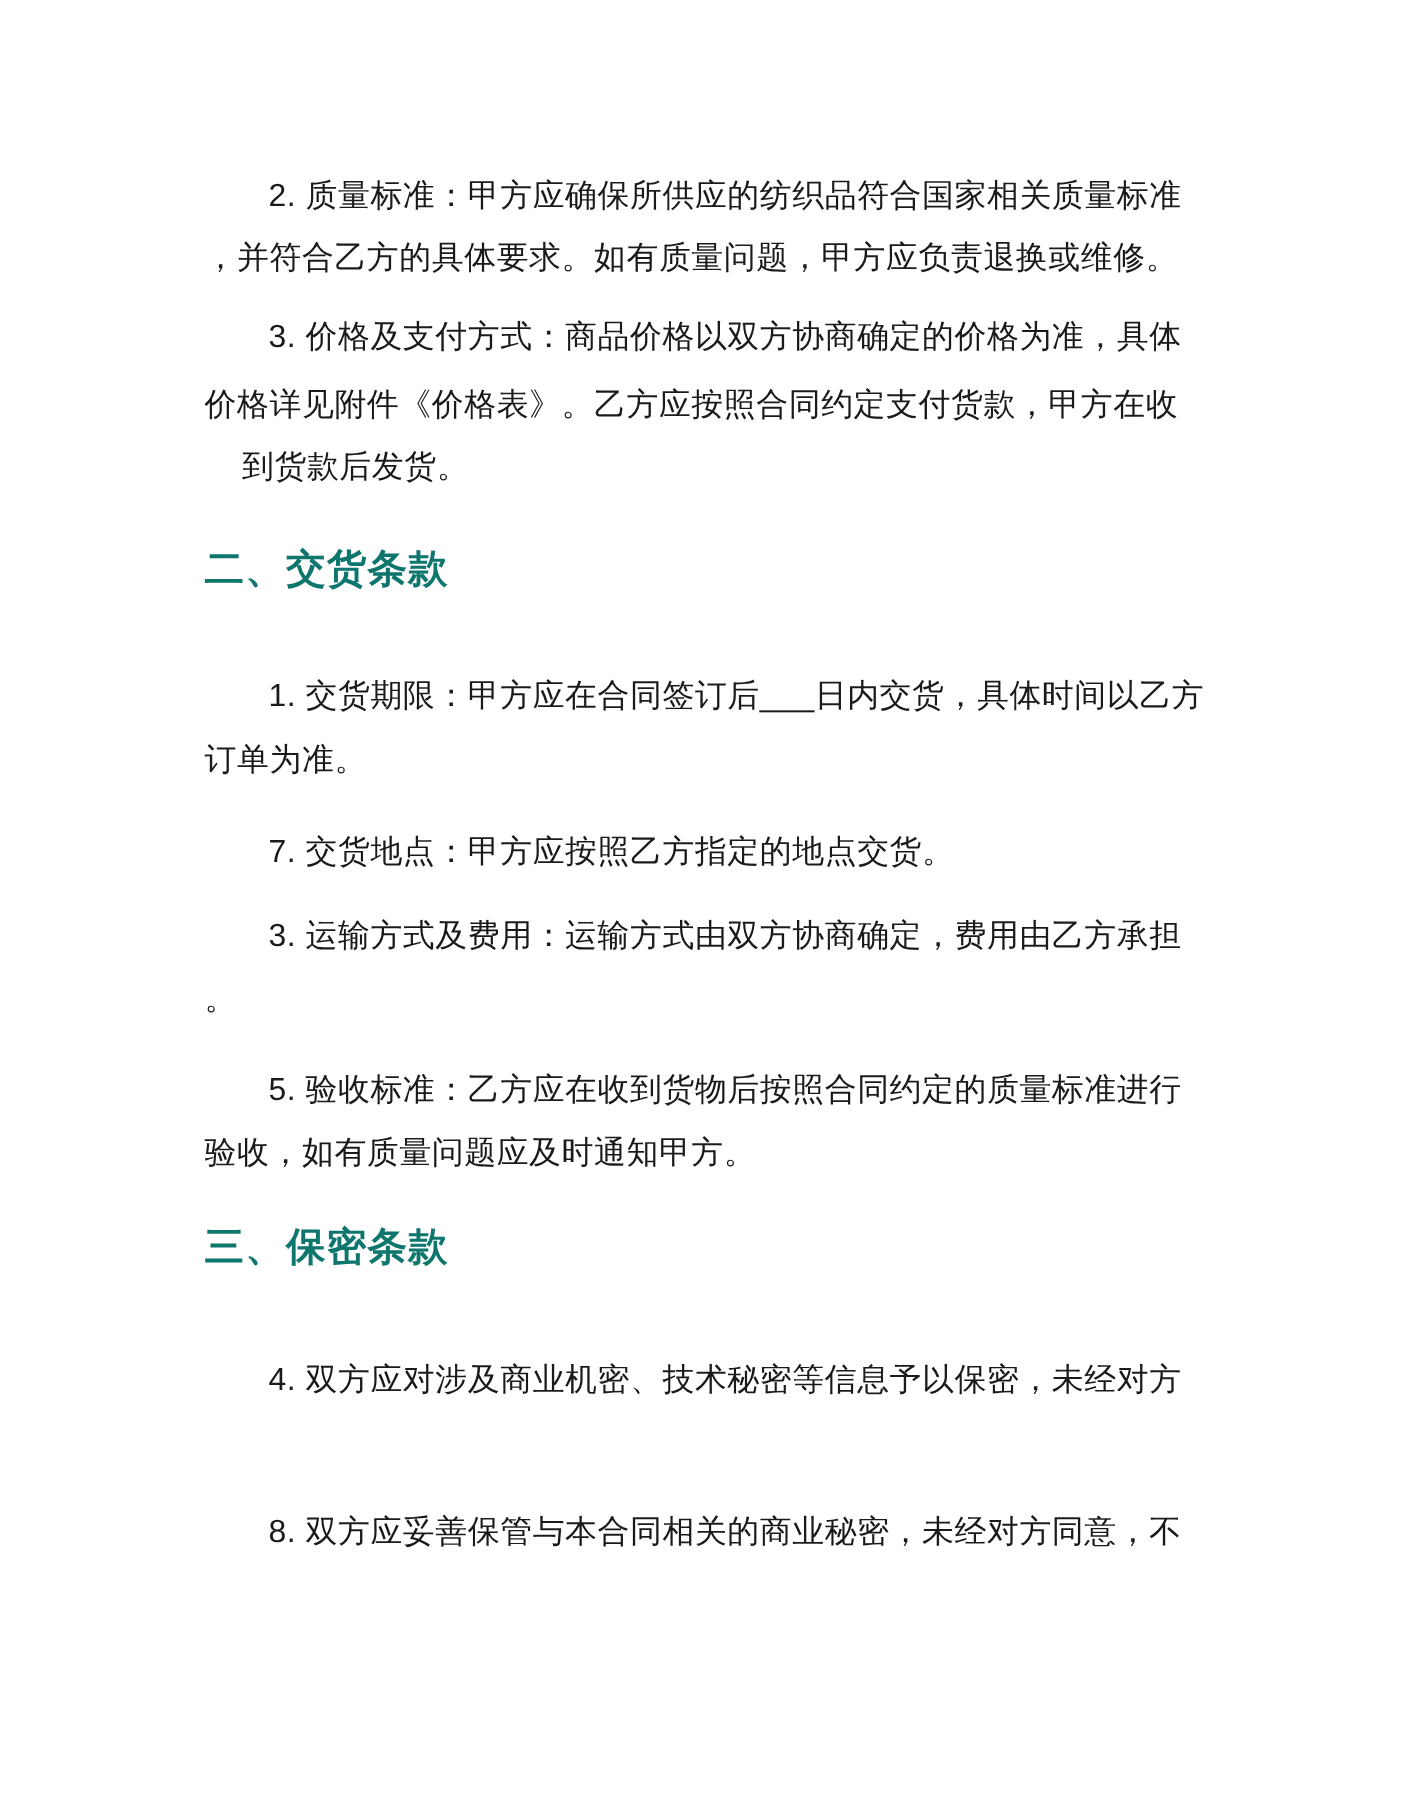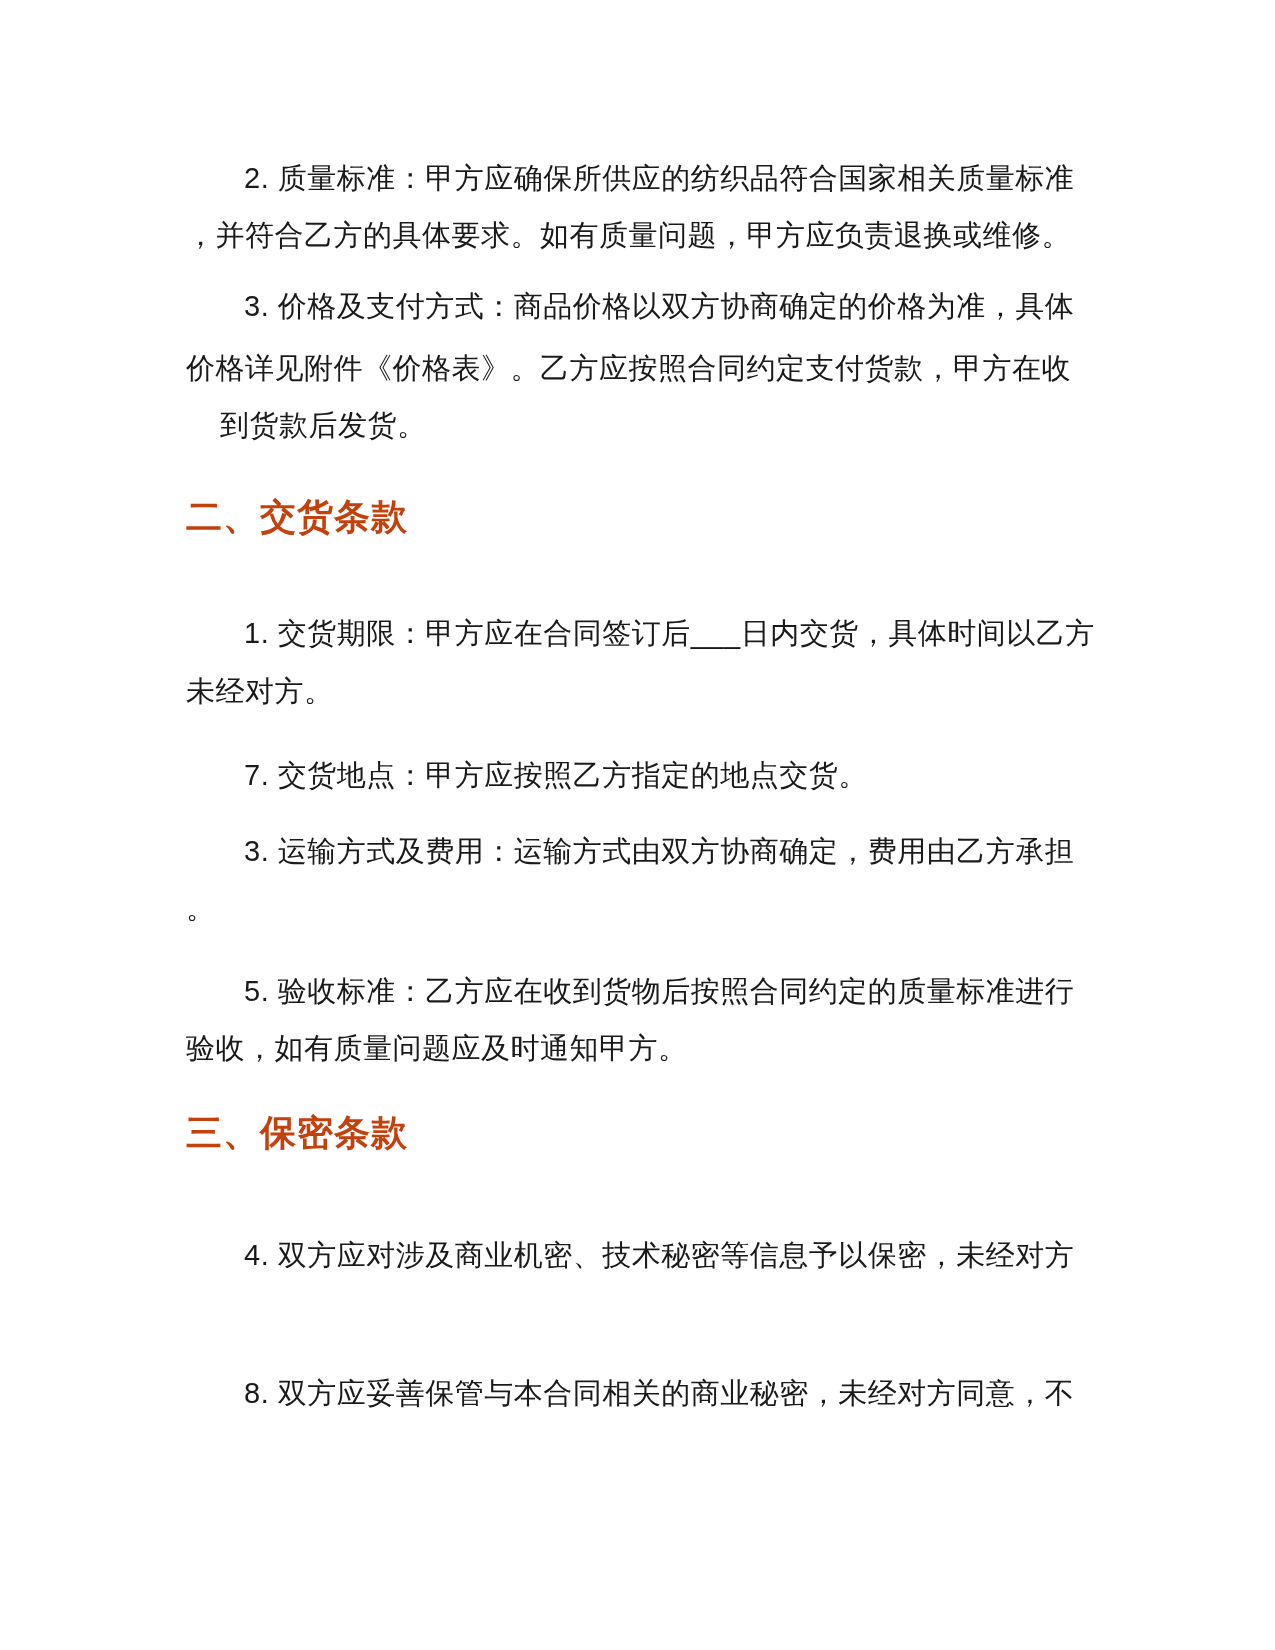--- a/index.html
+++ b/index.html
@@ -19,41 +19,41 @@
     position: absolute;
     white-space: pre;
     color: #1a1a1a;
     font-size: 29px;
     line-height: 36px;
     letter-spacing: 0.5px;
   }
   .heading {
     position: absolute;
     white-space: pre;
-    color: #c2410c;
+    color: #0f766e;
     font-size: 36px;
     line-height: 42px;
     font-weight: bold;
     letter-spacing: 1px;
   }
 </style>
 </head>
 <body>
 
 <div class="page">
   <div class="line" style="left:244px; top:160px;">2. 质量标准：甲方应确保所供应的纺织品符合国家相关质量标准</div>
   <div class="line" style="left:186px; top:217px;">，并符合乙方的具体要求。如有质量问题，甲方应负责退换或维修。</div>
   <div class="line" style="left:244px; top:288px;">3. 价格及支付方式：商品价格以双方协商确定的价格为准，具体</div>
   <div class="line" style="left:186px; top:350px;">价格详见附件《价格表》。乙方应按照合同约定支付货款，甲方在收</div>
   <div class="line" style="left:186px; top:407px;margin-left:34px;">到货款后发货。</div>
 
   <div class="heading" style="left:186px; top:496px;">二、交货条款</div>
 
   <div class="line" style="left:244px; top:615px;">1. 交货期限：甲方应在合同签订后___日内交货，具体时间以乙方</div>
-  <div class="line" style="left:186px; top:673px;">未经对方。</div>
+  <div class="line" style="left:186px; top:673px;">订单为准。</div>
   <div class="line" style="left:244px; top:757px;">7. 交货地点：甲方应按照乙方指定的地点交货。</div>
   <div class="line" style="left:244px; top:833px;">3. 运输方式及费用：运输方式由双方协商确定，费用由乙方承担</div>
   <div class="line" style="left:186px; top:890px;">。</div>
   <div class="line" style="left:244px; top:973px;">5. 验收标准：乙方应在收到货物后按照合同约定的质量标准进行</div>
   <div class="line" style="left:186px; top:1030px;">验收，如有质量问题应及时通知甲方。</div>
 
   <div class="heading" style="left:186px; top:1112px;">三、保密条款</div>
 
   <div class="line" style="left:244px; top:1237px;">4. 双方应对涉及商业机密、技术秘密等信息予以保密，未经对方</div>
   <div class="line" style="left:244px; top:1375px;">8. 双方应妥善保管与本合同相关的商业秘密，未经对方同意，不</div>

